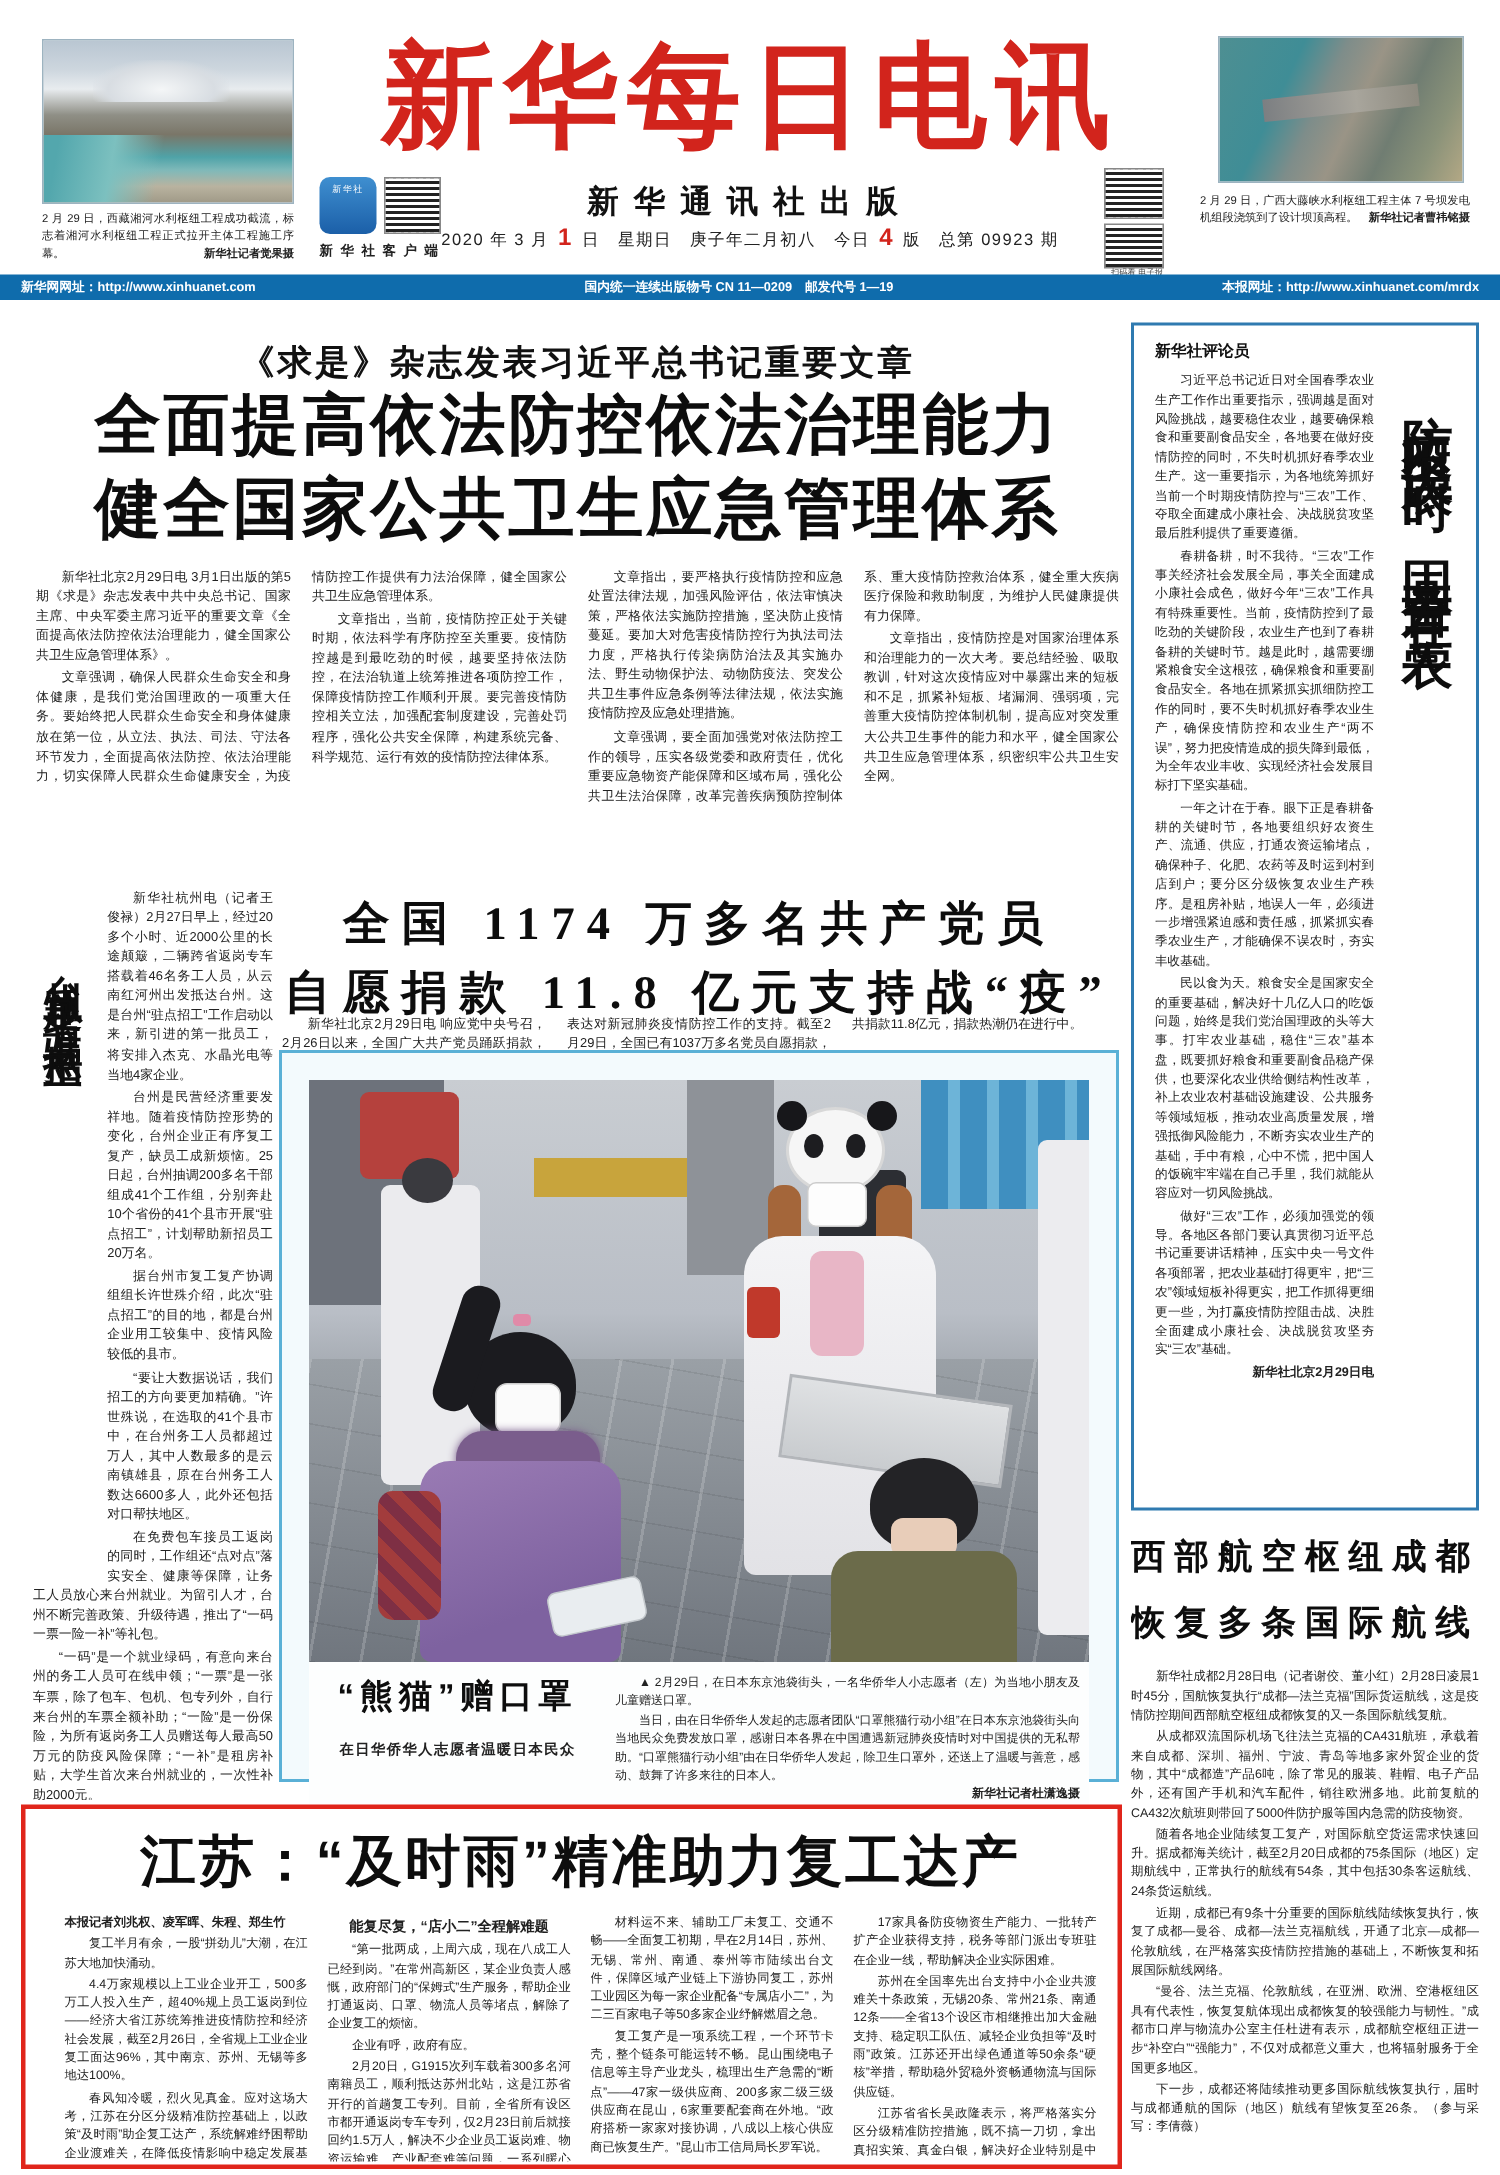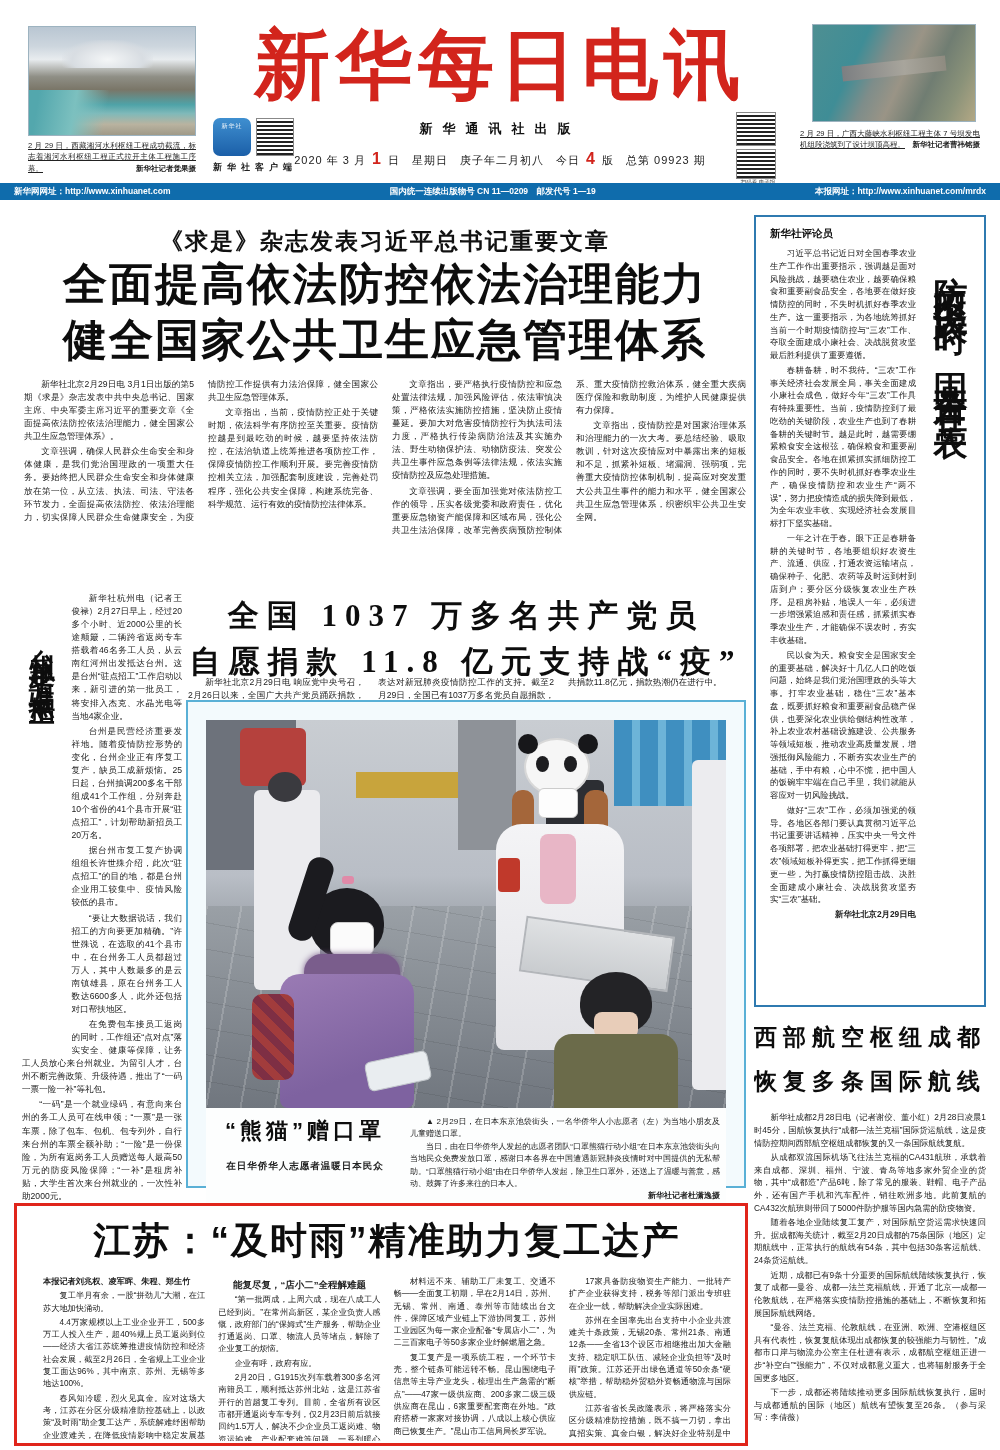--- a/index.html
+++ b/index.html
@@ -10,36 +10,36 @@
     background:#ffffff; overflow:hidden; color:#1a1a1a;
   }
   .abs { position:absolute; }
 
   
   .mast-title {
     font-family:Liberation Serif, serif; font-weight:900; color:#d2241c;
     font-size:76px; letter-spacing:6px; text-align:center; line-height:1.05;
     white-space:nowrap;
   }
-  .mast-pub { text-align:center; font-weight:bold; font-size:13px; letter-spacing:10px; color:#111; }
+  .mast-pub { text-align:center; font-weight:bold; font-size:21px; letter-spacing:10px; color:#111; }
   .mast-date { text-align:center; font-size:11px; color:#222; letter-spacing:1px; }
   .mast-date .rednum { color:#d2241c; font-size:16px; font-weight:bold; padding:0 2px; }
 
   .photo-frame { border:1px solid #9db3c0; overflow:hidden; }
   .tl-photo { background:
       linear-gradient(180deg,#b9c6d2 0%,#cdd6de 18%,#e8ecef 30%,#8f8f86 46%,#7a7668 58%,#4fa3a8 72%,#7fb9b9 80%,#b9b3a0 90%,#a09a88 100%); }
   .tl-photo .snow { position:absolute; left:20%; top:12%; width:55%; height:26%;
       background:radial-gradient(ellipse at 50% 70%, #f4f6f7 0%, #d8dde2 55%, transparent 75%); }
   .tl-photo .river { position:absolute; left:0; bottom:0; width:60%; height:42%;
       background:linear-gradient(100deg,#53a7ad 10%,#7cc0bf 45%, transparent 75%); }
   .tr-photo { background:
       linear-gradient(115deg,#4e8f92 0%,#3f8d96 28%,#7e8d8a 42%,#9a9486 55%,#707d72 70%,#8a9279 85%,#b3a885 100%); }
   .tr-photo .dam { position:absolute; left:18%; top:38%; width:64%; height:16%;
       background:linear-gradient(90deg,#7c7f82,#a8a59c 60%,#8e8b80); transform:rotate(-6deg); }
-  .fig-cap { font-size:7.5px; line-height:1.5; color:#222; text-align:justify;text-decoration:underline; }
+  .fig-cap { font-size:7.5px; line-height:1.5; color:#222; text-align:justify; }
   .fig-cap .credit { font-weight:bold; white-space:nowrap; float:right; }
 
   .qr { background:
       repeating-linear-gradient(0deg,#222 0 2px,#fff 2px 4px),
       repeating-linear-gradient(90deg,#333 0 2px,rgba(255,255,255,.8) 2px 5px);
       border:1px solid #888; }
   .app-icon { background:linear-gradient(180deg,#3f8fd0,#1b5fa8); border-radius:7px;
       color:#fff; font-size:6px; text-align:center; padding-top:4px; letter-spacing:1px; }
   .app-label { font-size:9px; font-weight:bold; letter-spacing:5px; color:#222; white-space:nowrap; }
   .qr-cap { font-size:5.5px; color:#444; text-align:center; line-height:1.3; }
@@ -171,21 +171,21 @@
     <div class="v-head tz-vhead">台州赴十省『驻点招工』</div>
     <p>新华社杭州电（记者王俊禄）2月27日早上，经过20多个小时、近2000公里的长途颠簸，二辆跨省返岗专车搭载着46名务工人员，从云南红河州出发抵达台州。这是台州“驻点招工”工作启动以来，新引进的第一批员工，将安排入杰克、水晶光电等当地4家企业。</p>
     <p>台州是民营经济重要发祥地。随着疫情防控形势的变化，台州企业正有序复工复产，缺员工成新烦恼。25日起，台州抽调200多名干部组成41个工作组，分别奔赴10个省份的41个县市开展“驻点招工”，计划帮助新招员工20万名。</p>
     <p>据台州市复工复产协调组组长许世殊介绍，此次“驻点招工”的目的地，都是台州企业用工较集中、疫情风险较低的县市。</p>
     <p>“要让大数据说话，我们招工的方向要更加精确。”许世殊说，在选取的41个县市中，在台州务工人员都超过万人，其中人数最多的是云南镇雄县，原在台州务工人数达6600多人，此外还包括对口帮扶地区。</p>
     <p>在免费包车接员工返岗的同时，工作组还“点对点”落实安全、健康等保障，让务工人员放心来台州就业。为留引人才，台州不断完善政策、升级待遇，推出了“一码一票一险一补”等礼包。</p>
     <p>“一码”是一个就业绿码，有意向来台州的务工人员可在线申领；“一票”是一张车票，除了包车、包机、包专列外，自行来台州的车票全额补助；“一险”是一份保险，为所有返岗务工人员赠送每人最高50万元的防疫风险保障；“一补”是租房补贴，大学生首次来台州就业的，一次性补助2000元。</p>
 
   </div>
 
-  <div class="abs don-head" style="left:186px; top:592px; width:560px;">全国 1037 万多名共产党员</div>
+  <div class="abs don-head" style="left:186px; top:592px; width:560px;">全国 1174 万多名共产党员</div>
   <div class="abs don-head" style="left:186px; top:638px; width:560px;">自愿捐款 11.8 亿元支持战“疫”</div>
   <div class="abs body-txt cols3" style="left:188px; top:676px; width:556px; height:42px;">
     <p>新华社北京2月29日电 响应党中央号召，2月26日以来，全国广大共产党员踊跃捐款，表达对新冠肺炎疫情防控工作的支持。截至2月29日，全国已有1037万多名党员自愿捐款，共捐款11.8亿元，捐款热潮仍在进行中。</p>
   </div>
 
   <div class="abs feat-frame" style="left:186px; top:700px; width:560px; height:488px;">
     <div class="feat-photo">
       <div class="tiles"></div>
 
       <div class="ill" style="left:0; top:0; width:90px; height:150px; background:#6d727b;"></div>

